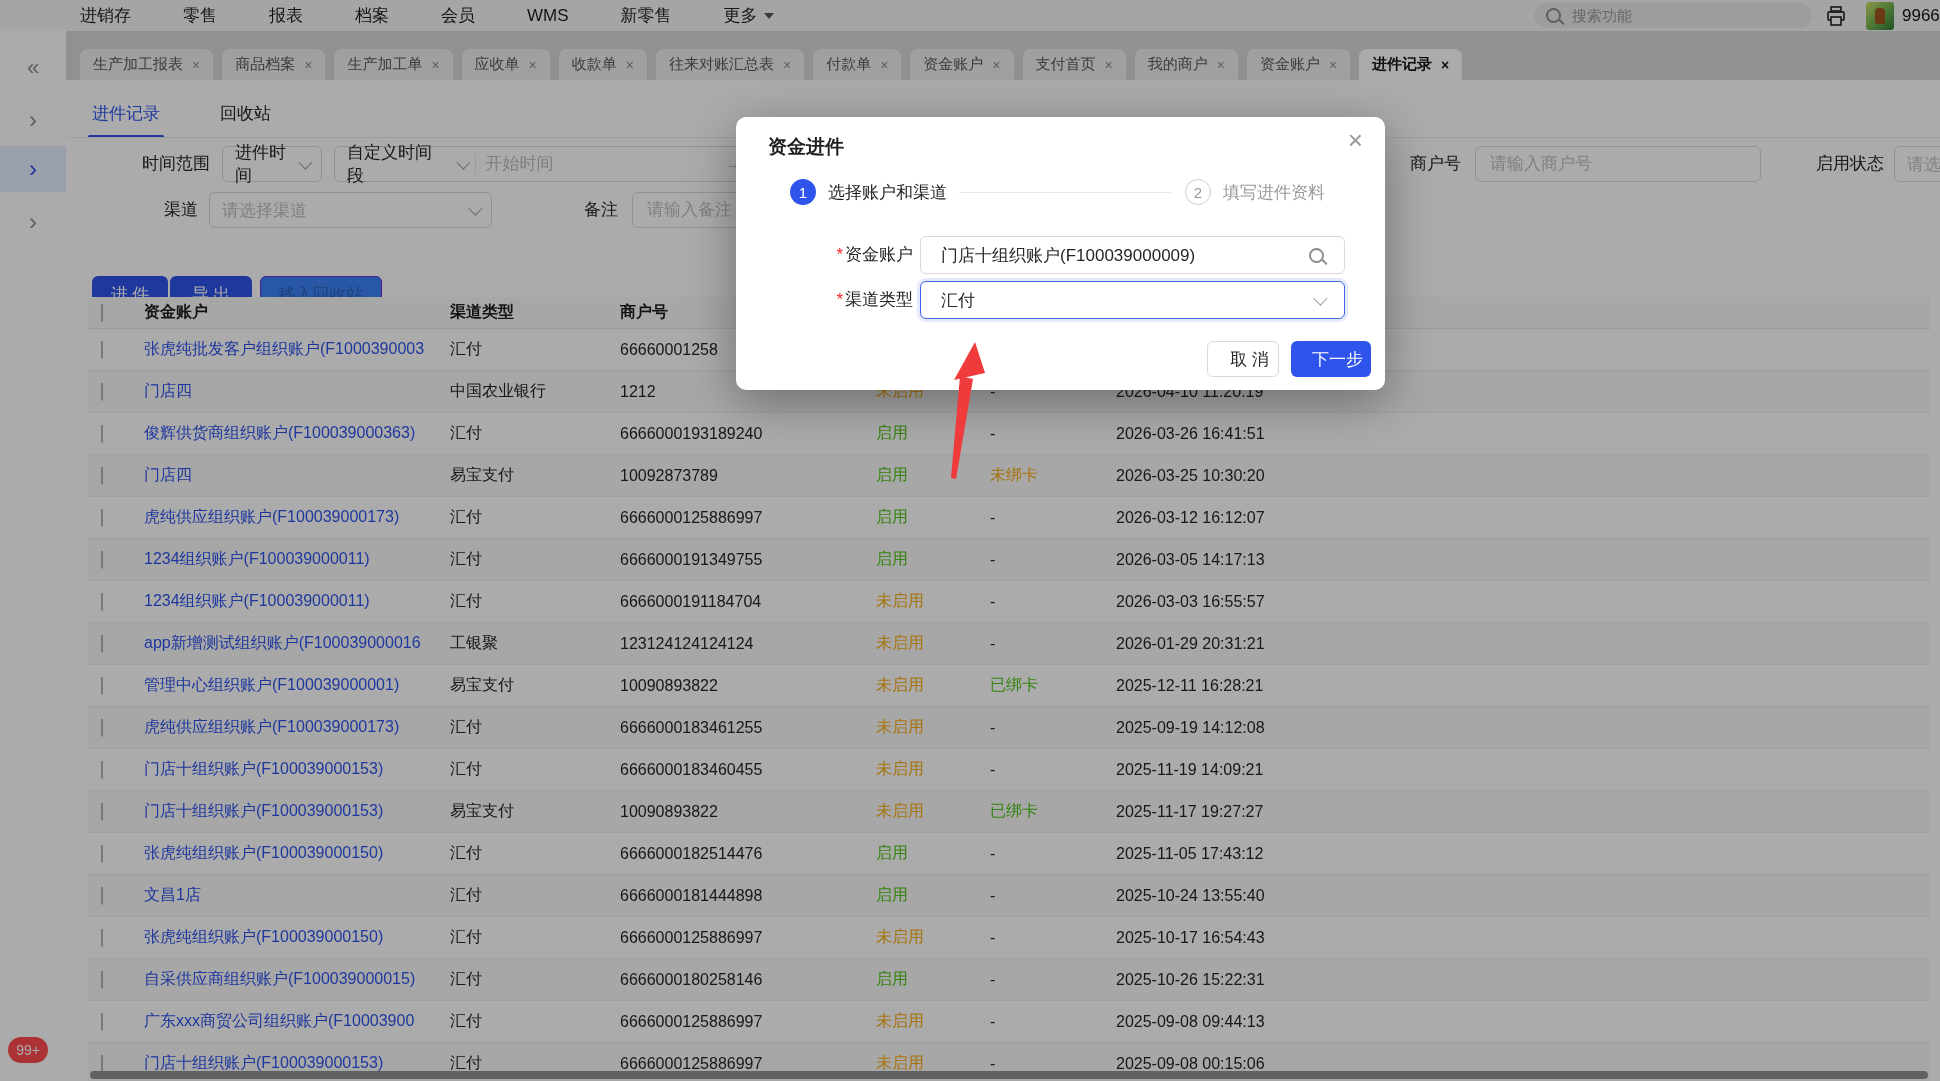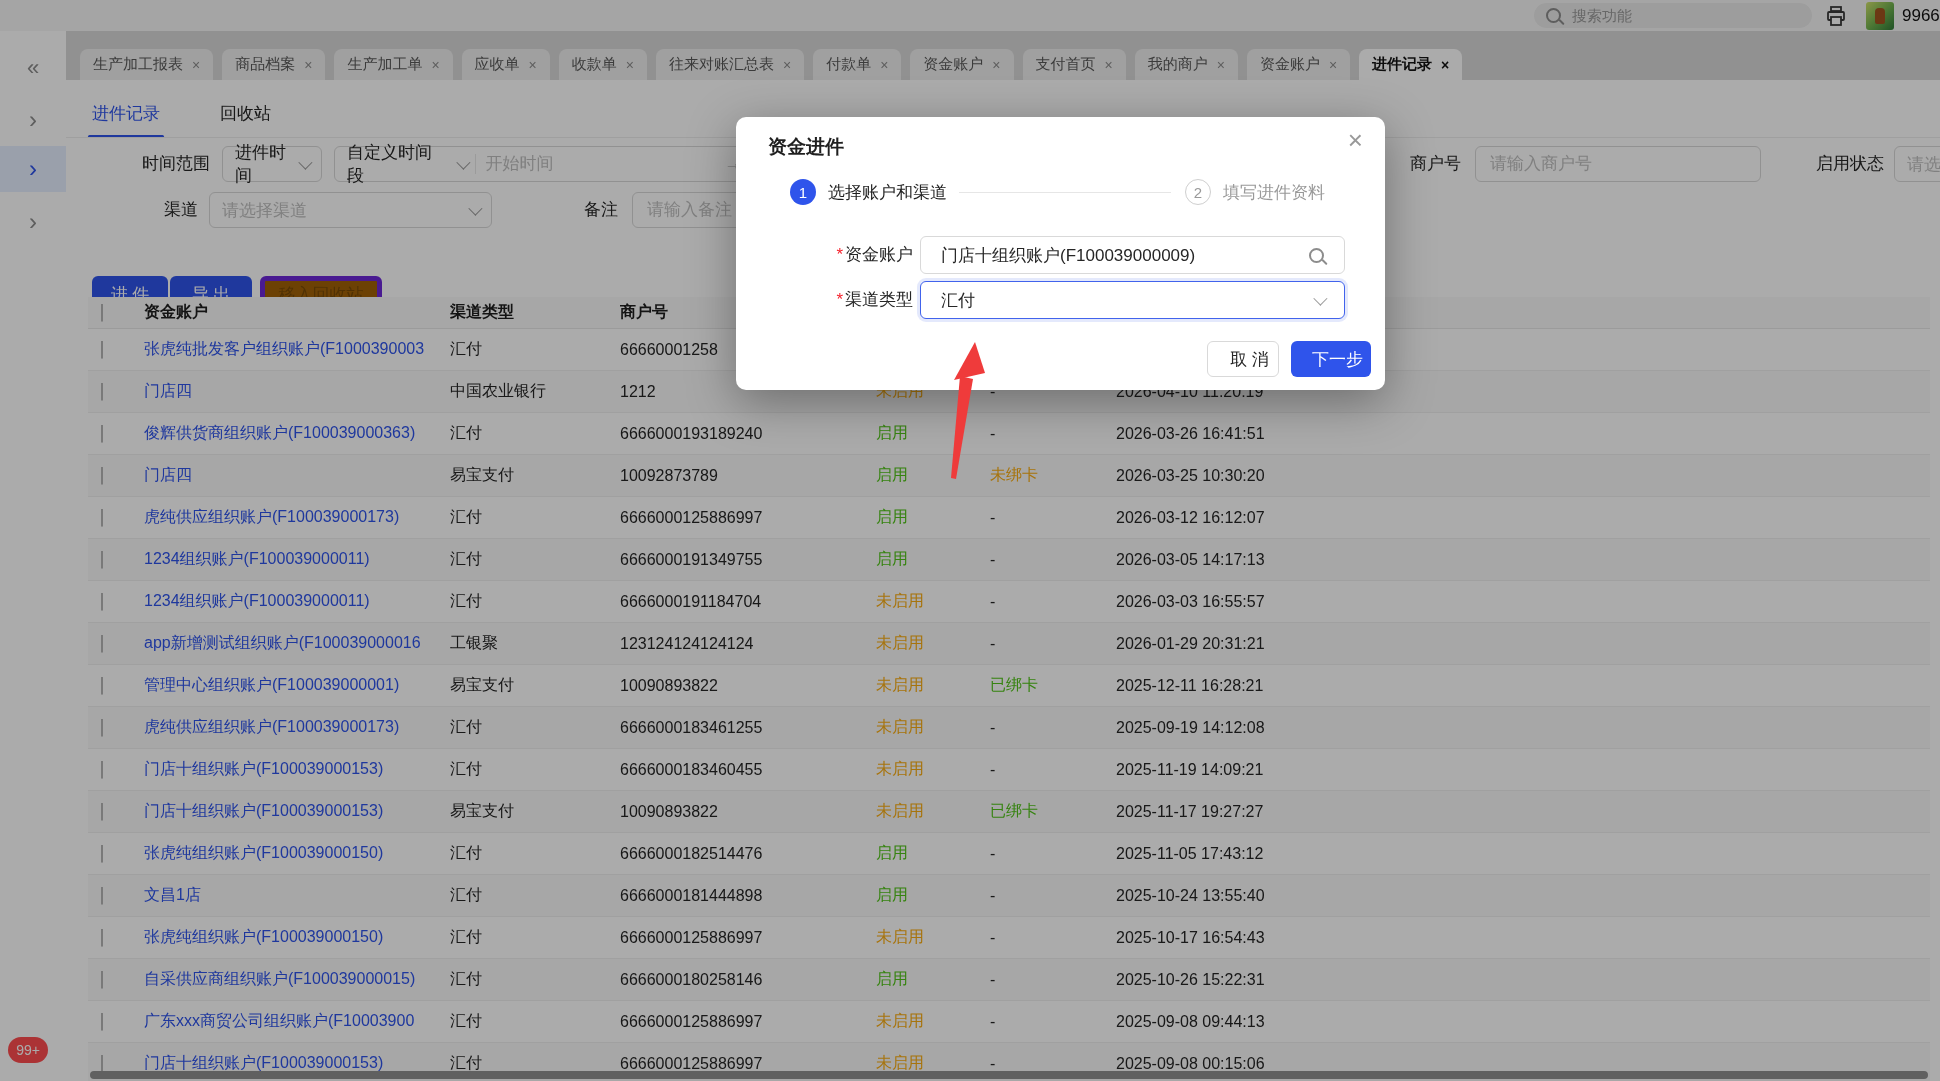--- a/index.html
+++ b/index.html
@@ -46,21 +46,21 @@
   .ctrl{position:absolute;height:36px;border:1px solid #d9d9d9;border-radius:6px;background:#fff;display:flex;align-items:center;padding:0 12px;font-size:17px;color:#262626;box-sizing:border-box;gap:8px;}
   .ctrl input{border:none;outline:none;background:transparent;font:inherit;color:#262626;min-width:0;}
   .ctrl input::placeholder{color:#bfbfbf;}
   .ph{color:#bfbfbf;}
   .chev{width:9px;height:9px;border-right:1.6px solid #999;border-bottom:1.6px solid #999;transform:rotate(45deg) translateY(-2px);flex:none;}
   .vsep{width:1px;height:20px;background:#e8e8e8;flex:none;}
   .grow{flex:1;}
   
   .btn{position:absolute;height:36px;border-radius:6px;font-size:17px;display:flex;align-items:center;justify-content:center;cursor:pointer;box-sizing:border-box;white-space:nowrap;margin-top:36px;}
   .btn-primary{background:#2f54eb;color:#fff;border:none;}
-  .btn-disabled{background:#a16207;color:#00000040;border:5px solid #6d28d9;cursor:not-allowed;}
+  .btn-disabled{background:#3b82f6;color:#00000040;border:1px solid #6d28d9;cursor:not-allowed;}
   
   .table{position:absolute;left:22px;top:217px;width:1842px;}
   .trow{display:grid;grid-template-columns:56px 306px 170px 256px 114px 126px 394px 1fr;align-items:center;height:41px;border-bottom:1px solid #efefef;font-size:16px;}
   .thead{height:31px;background:#fafafa;font-weight:700;color:#1f1f1f;border-bottom:1px solid #e8e8e8;}
   .cell{padding-right:10px;overflow:hidden;white-space:nowrap;position:relative;}
   .thead .cell.sep::before{content:"";position:absolute;left:-6px;top:7px;width:1px;height:17px;background:#cfcfcf;}
   .thead .cell.sep-end::after{content:"";position:absolute;right:0;top:7px;width:1px;height:17px;background:#cfcfcf;}
   .cb{width:17px;height:17px;border:1.5px solid #b5b5b5;border-radius:3px;background:#fff;margin-left:13px;box-sizing:border-box;cursor:pointer;}
   .link{color:#2f54eb;cursor:pointer;}
   .ok{color:#52c41a;}
@@ -93,20 +93,35 @@
   .m-btn.default{width:72px;border:1px solid #d9d9d9;background:#fff;color:#262626;}
   .m-btn.primary{width:80px;border:none;background:#2f54eb;color:#fff;}
   .arrow-svg{position:absolute;inset:0;z-index:70;pointer-events:none;}
 </style>
 </head>
 <body>
 
 <div class="screen">
 
   <header class="topbar">
+    <nav class="nav">
+      <span id="nav-items" style="display:flex;gap:52px;">
+          <span class="nav-item">进销存</span>
+          <span class="nav-item">零售</span>
+          <span class="nav-item">报表</span>
+          <span class="nav-item">档案</span>
+          <span class="nav-item">会员</span>
+          <span class="nav-item">WMS</span>
+          <span class="nav-item">新零售</span>
+        </span>
+      <span class="nav-item">
+        <span>更多</span>
+        <span class="caret"></span>
+      </span>
+    </nav>
     <div class="searchbox">
       <span class="mag"></span>
       <input placeholder="搜索功能" style="">
     </div>
     <span class="printer">
       <svg width="24" height="24" viewBox="0 0 24 24" fill="none" stroke="#3a3a3a" stroke-width="1.8">
         <rect x="7" y="3" width="10" height="4"></rect>
         <rect x="4" y="8" width="16" height="8" rx="1"></rect>
         <rect x="7" y="13" width="10" height="8" fill="#fff"></rect>
       </svg>

